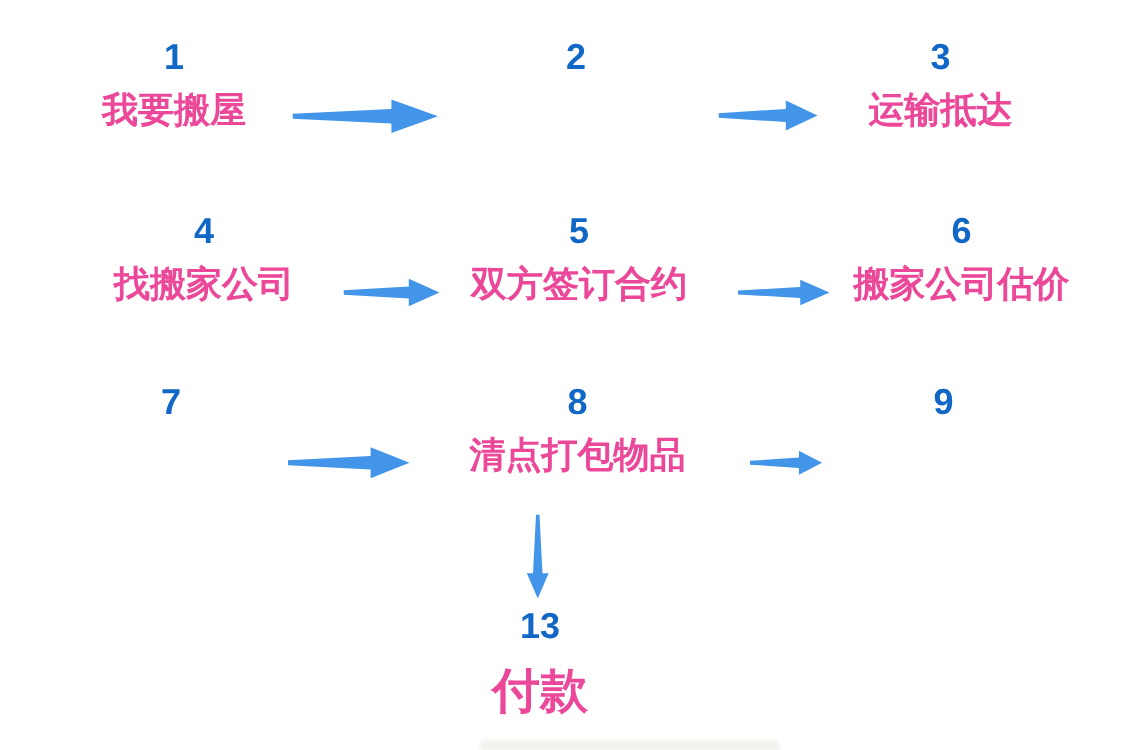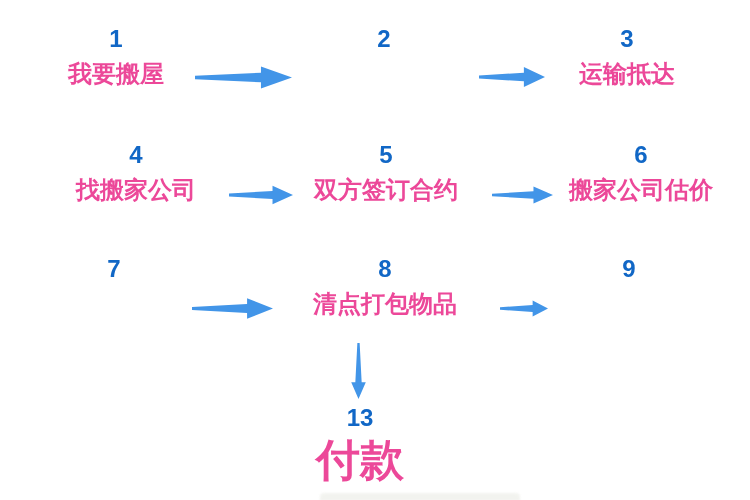--- a/index.html
+++ b/index.html
@@ -33,21 +33,21 @@
     color: #ec4899;
     line-height: 32px;
     white-space: nowrap;
   }
   .cell-final .step-num {
     font-size: 24px;
     line-height: 28px;
     margin-bottom: 7px;
   }
   .cell-final .step-label {
-    font-size: 44px;
+    font-size: 32px;
     line-height: 42px;
   }
   .arrow {
     position: absolute;
   }
   .arrow svg {
     display: block;
     width: 100%;
     height: 100%;
   }

